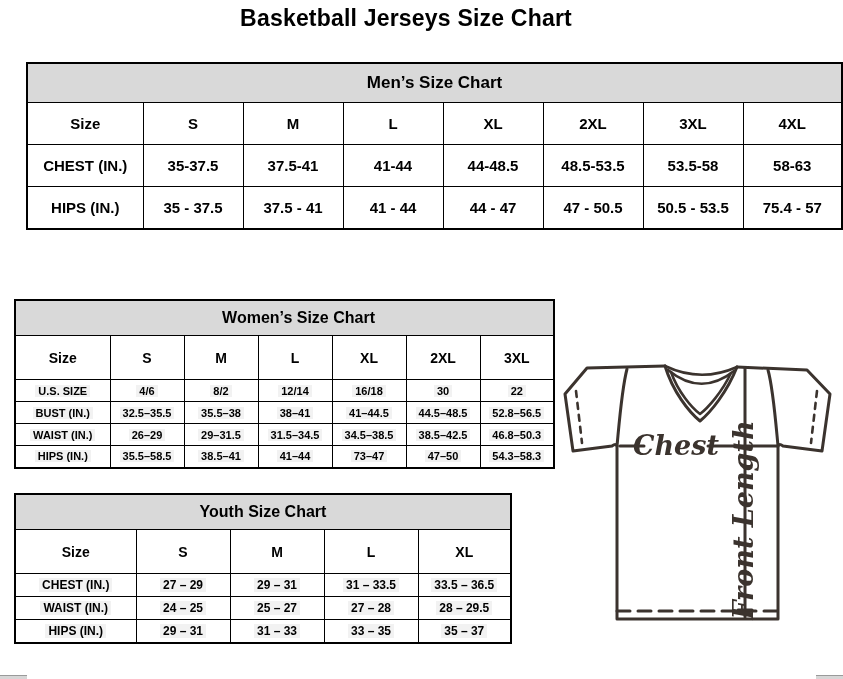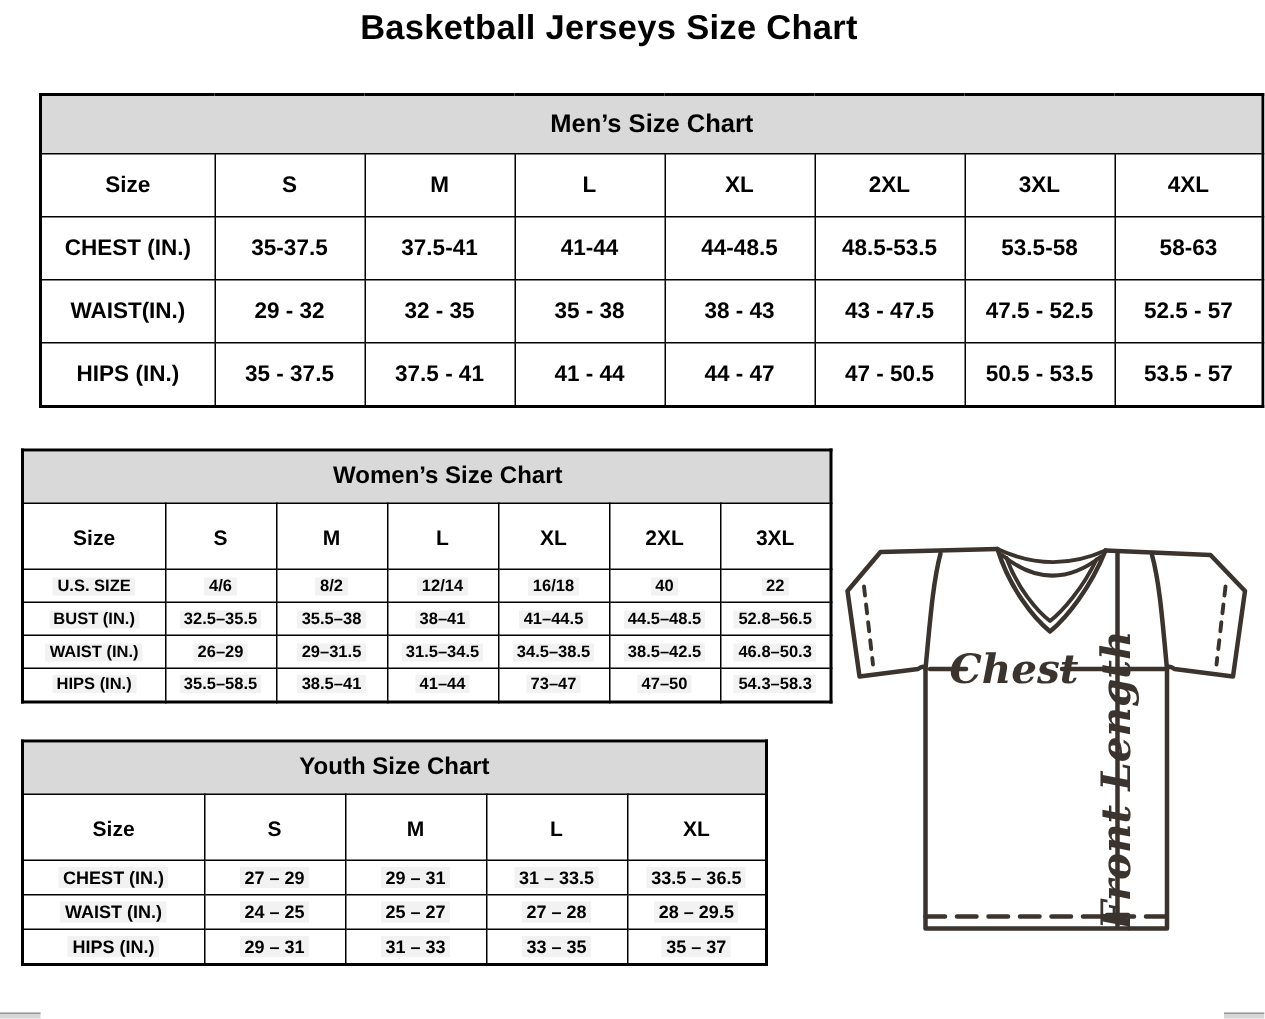--- a/index.html
+++ b/index.html
@@ -79,38 +79,28 @@
     <td>CHEST (IN.)</td>
     <td>35-37.5</td>
     <td>37.5-41</td>
     <td>41-44</td>
     <td>44-48.5</td>
     <td>48.5-53.5</td>
     <td>53.5-58</td>
     <td>58-63</td>
   </tr>
   <tr class="r">
-    <td>WAIST(IN.)</td>
-    <td>29 - 32</td>
-    <td>32 - 35</td>
-    <td>35 - 38</td>
-    <td>38 - 43</td>
-    <td>43 - 47.5</td>
-    <td>47.5 - 52.5</td>
-    <td>52.5 - 57</td>
-  </tr>
-  <tr class="r">
     <td>HIPS (IN.)</td>
     <td>35 - 37.5</td>
     <td>37.5 - 41</td>
     <td>41 - 44</td>
     <td>44 - 47</td>
     <td>47 - 50.5</td>
     <td>50.5 - 53.5</td>
-    <td>53.5 - 57</td>
+    <td>75.4 - 57</td>
   </tr>
 </tbody>
   </table>
 
 <table class="tbl" id="womens">
   <colgroup>
     <col style="width:95px">
       <col style="width:74px">
       <col style="width:74px">
       <col style="width:74px">
@@ -130,21 +120,21 @@
     <td>XL</td>
     <td>2XL</td>
     <td>3XL</td>
   </tr>
   <tr class="d">
     <td><span class="hl">U.S. SIZE</span></td>
     <td><span class="hl">4/6</span></td>
     <td><span class="hl">8/2</span></td>
     <td><span class="hl">12/14</span></td>
     <td><span class="hl">16/18</span></td>
-    <td><span class="hl">40</span></td>
+    <td><span class="hl">30</span></td>
     <td><span class="hl">22</span></td>
   </tr>
   <tr class="d">
     <td><span class="hl">BUST (IN.)</span></td>
     <td><span class="hl">32.5–35.5</span></td>
     <td><span class="hl">35.5–38</span></td>
     <td><span class="hl">38–41</span></td>
     <td><span class="hl">41–44.5</span></td>
     <td><span class="hl">44.5–48.5</span></td>
     <td><span class="hl">52.8–56.5</span></td>

